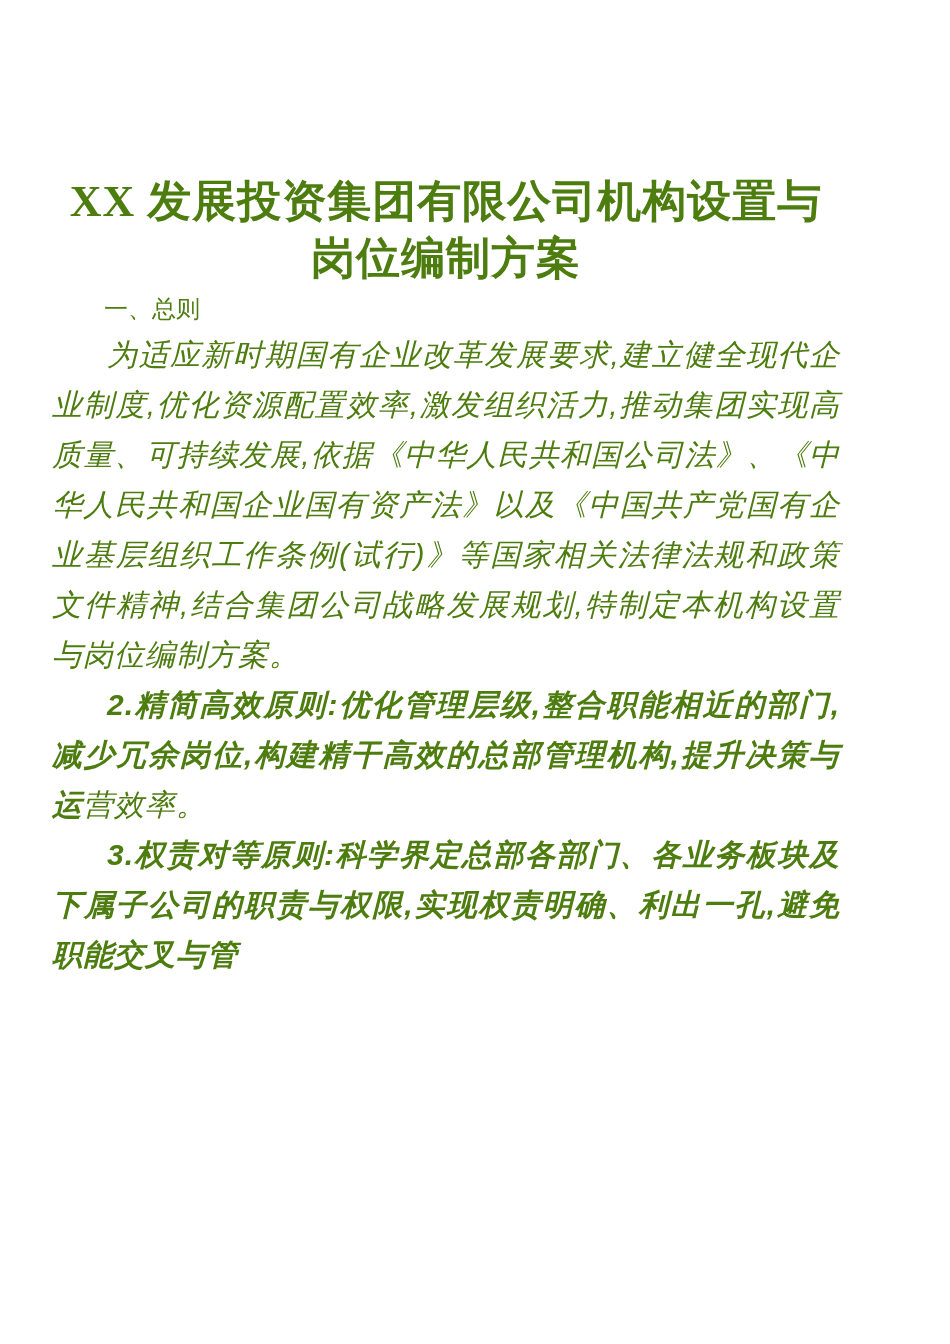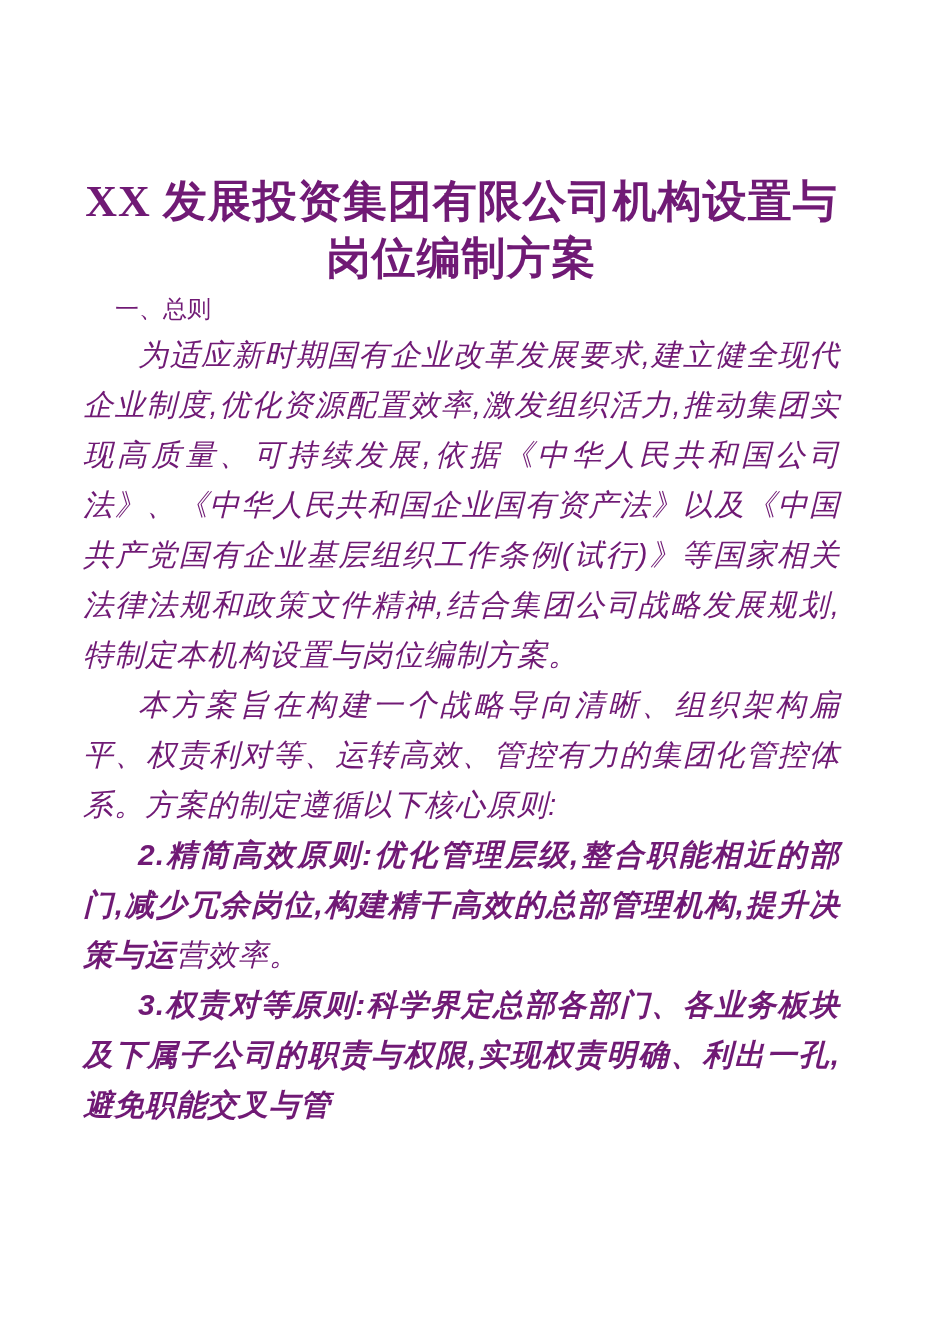--- a/index.html
+++ b/index.html
@@ -6,38 +6,38 @@
     margin: 0;
     padding: 0;
     background: #ffffff;
   }
   .page {
     position: relative;
     width: 950px;
     height: 1344px;
     box-sizing: border-box;
     background: #ffffff;
-    color: #701a75;
-    padding: 173px 110px 0 83px;
+    color: #4d7c0f;
+    padding: 173px 110px 0 52px;
     overflow: hidden;
     font-family: "Liberation Sans", sans-serif;
   }
   .doc-title {
     margin: 0;
     padding: 0;
     font-family: "Liberation Serif", serif;
     font-weight: bold;
     font-size: 44px;
     line-height: 57px;
     text-align: center;
     letter-spacing: 1px;
   }
   .title-line { display: block; }
   .section-heading {
-    margin: 4px 0 4px 32px;
+    margin: 4px 0 4px 52px;
     font-size: 24px;
     font-weight: 400;
     line-height: 35px;
     font-family: "Liberation Sans", sans-serif;
   }
   .doc-body { }
   .para {
     margin: 0;
     padding: 0;
     font-size: 30px;
@@ -57,17 +57,16 @@
 <div class="page">
   <h1 class="doc-title">
     <span class="title-line">XX 发展投资集团有限公司机构设置与</span>
     <span class="title-line">岗位编制方案</span>
   </h1>
 
   <h2 class="section-heading">一、总则</h2>
 
   <div class="doc-body">
       <p class="para indent"><span class="run">为适应新时期国有企业改革发展要求,建立健全现代企业制度,优化资源配置效率,激发组织活力,推动集团实现高质量、可持续发展,依据《中华人民共和国公司法》、《中华人民共和国企业国有资产法》以及《中国共产党国有企业基层组织工作条例(试行)》等国家相关法律法规和政策文件精神,结合集团公司战略发展规划,特制定本机构设置与岗位编制方案。</span></p>
-      <p class="para indent"><span class="run">本方案旨在构建一个战略导向清晰、组织架构扁平、权责利对等、运转高效、管控有力的集团化管控体系。方案的制定遵循以下核心原则:</span></p>
       <p class="para indent"><span class="run bold">2.精简高效原则:优化管理层级,整合职能相近的部门,减少冗余岗位,构建精干高效的总部管理机构,提升决策与运</span><span class="run">营效率。</span></p>
       <p class="para indent"><span class="run bold">3.权责对等原则:科学界定总部各部门、各业务板块及下属子公司的职责与权限,实现权责明确、利出一孔,避免职能交叉与管</span></p>
     </div>
 </div>
 
 </body></html>

